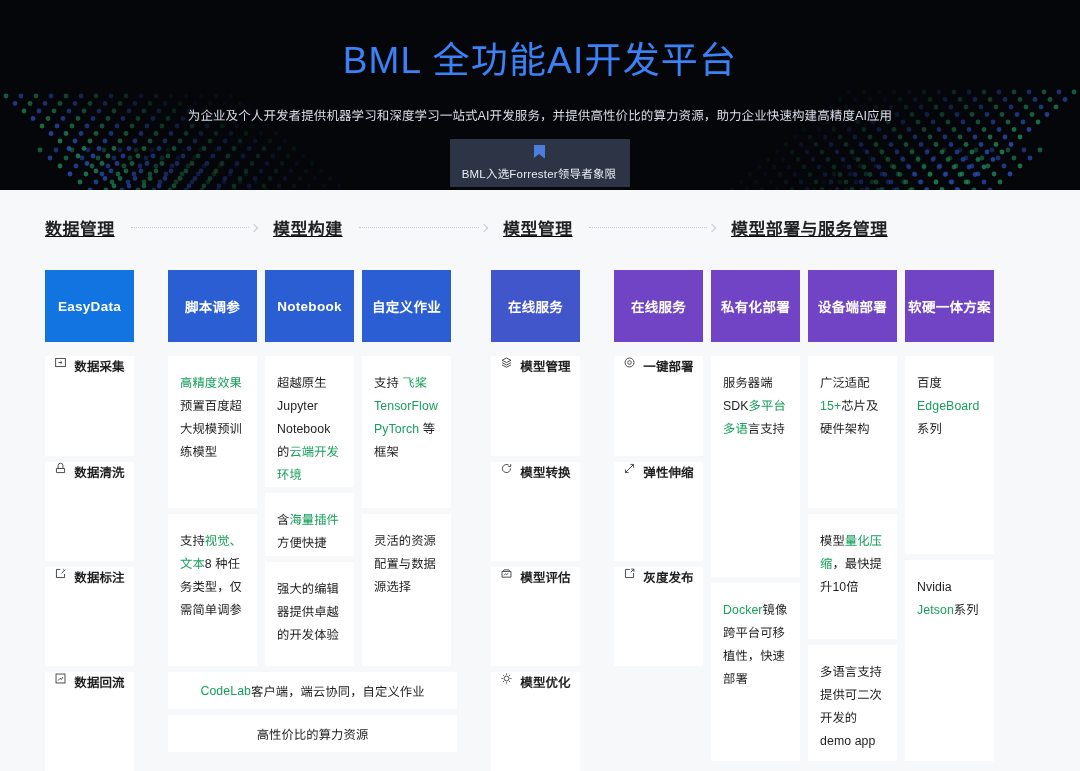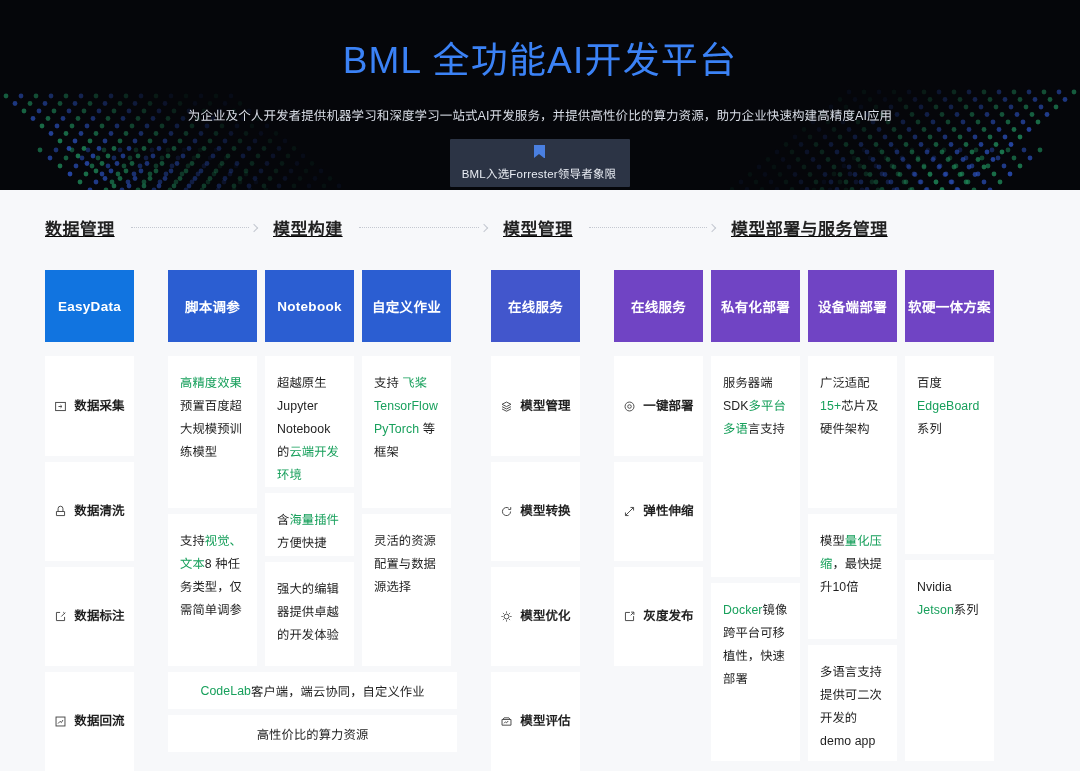--- a/index.html
+++ b/index.html
@@ -159,21 +159,20 @@
     background: #ffffff;
     margin-bottom: 6px;
     padding: 16px 12px;
     font-size: 12.3px;
     line-height: 23px;
     color: #1f1f1f;
     letter-spacing: .1px;
   }
   .card.icon-card {
     display: flex;
-    align-items: center;
     justify-content: center;
     gap: 7px;
     padding: 0 8px;
     font-weight: bold;
     font-size: 12.5px;
   }
   .card.txt { text-align: left; }
   .grn { color: #18a05c; }
 
   .ico {
@@ -948,35 +947,35 @@
                 <svg viewBox="0 0 16 16" fill="none" stroke="currentColor" stroke-width="1.2">
                   <path d="M13 8a5 5 0 1 1-2.2-4.1"></path>
                   <path d="M13.2 2.6v2.9h-2.9"></path>
                 </svg>
               </span>
             <span>模型转换</span>
           </div>
           <div class="card icon-card" style="height:99px">
             <span class="ico">
                 <svg viewBox="0 0 16 16" fill="none" stroke="currentColor" stroke-width="1.2">
-                  <circle cx="8" cy="8" r="3"></circle>
-                  <path d="M8 1.8v1.6M8 12.6v1.6M1.8 8h1.6M12.6 8h1.6M3.6 3.6l1.1 1.1M11.3 11.3l1.1 1.1M12.4 3.6l-1.1 1.1M4.7 11.3l-1.1 1.1"></path>
-                </svg>
-              </span>
-            <span>模型优化</span>
-          </div>
-          <div class="card icon-card" style="height:99px">
-            <span class="ico">
-                <svg viewBox="0 0 16 16" fill="none" stroke="currentColor" stroke-width="1.2">
                   <path d="M2.5 5.5h11v7h-11z"></path>
                   <path d="M3.6 5.5 5 3.5h6l1.4 2"></path>
                   <path d="M5 10.2 6.8 8.4l1.3 1.2 2-2.2"></path>
                 </svg>
               </span>
             <span>模型评估</span>
+          </div>
+          <div class="card icon-card" style="height:99px">
+            <span class="ico">
+                <svg viewBox="0 0 16 16" fill="none" stroke="currentColor" stroke-width="1.2">
+                  <circle cx="8" cy="8" r="3"></circle>
+                  <path d="M8 1.8v1.6M8 12.6v1.6M1.8 8h1.6M12.6 8h1.6M3.6 3.6l1.1 1.1M11.3 11.3l1.1 1.1M12.4 3.6l-1.1 1.1M4.7 11.3l-1.1 1.1"></path>
+                </svg>
+              </span>
+            <span>模型优化</span>
           </div>
         </div>
       </div>
     </div>
 
     <div class="group">
       <div class="col">
         <div class="col-head purple">在线服务</div>
         <div class="cards">
           <div class="card icon-card" style="height:100px">

